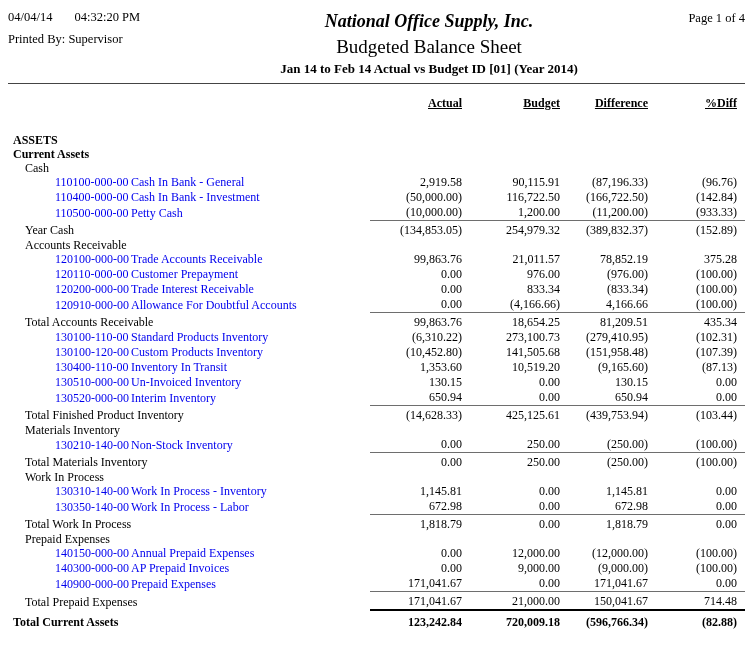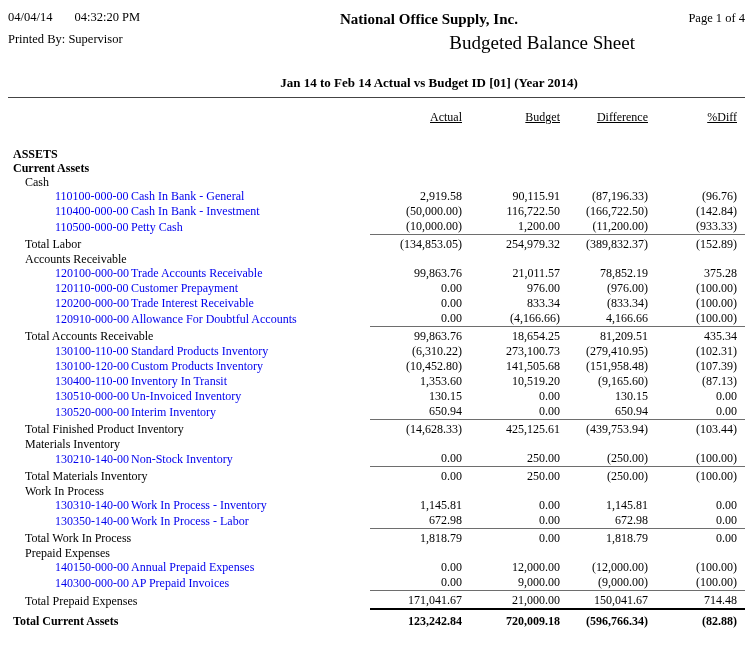--- a/index.html
+++ b/index.html
@@ -13,34 +13,34 @@
   .page { width:752px; height:648px; padding:10px 8px 0 8px; position:relative; }
 
   
   .rpt-header { display:flex; width:737px; }
   .hdr-left  { width:215px; }
   .hdr-center{ flex:1; text-align:center; }
   .hdr-right { width:110px; text-align:right; }
   .hdr-line1 { font-size:12.5px; }
   .hdr-time  { margin-left:22px; }
   .printed-by{ font-size:12.5px; margin-top:7px; }
-  .company   { font-size:15px; font-weight:bold; padding-top:1px; }
-  .rpt-title { font-size:19px; margin-top:4px;text-align:right; }
-  .rpt-sub   { font-size:13px; font-weight:bold; margin-top:21px; }
+  .company   { font-size:18px; font-weight:bold; padding-top:1px;font-style:italic; }
+  .rpt-title { font-size:19px; margin-top:4px; }
+  .rpt-sub   { font-size:13px; font-weight:bold; margin-top:3px; }
   .page-no   { font-size:12.5px; padding-top:1px;text-align:right; }
   .top-rule  { border-bottom:1px solid #444; margin-top:6px; width:737px; }
 
   
   table { border-collapse:collapse; table-layout:fixed; width:737px; margin-top:9px; }
   col.c-label { width:362px; }
   col.c-act   { width:92px; }
   col.c-bud   { width:98px; }
   col.c-dif   { width:88px; }
   col.c-pct   { width:97px; }
-  th { font-size:12px; font-weight:normal; text-align:right; vertical-align:bottom;
+  th { font-size:12px; font-weight:bold; text-align:right; vertical-align:bottom;
        padding:0 0 2px 0; }
   th span { text-decoration:underline; }
   th.last, td.last { padding-right:8px; }
   thead th { height:20px; }
   .spacer-row td { height:20px; }
 
   td { font-size:12px; text-align:right; vertical-align:bottom; line-height:15px; padding:0; }
   td.label { text-align:left; white-space:nowrap; overflow:hidden; }
 
   tr.section1 td { font-weight:bold; padding-left:5px; line-height:14px; }
@@ -125,21 +125,21 @@
           <td class="val last">(142.84)</td>
         </tr>
         <tr class="account">
           <td class="label"><span class="acct-num">110500-000-00</span><span class="acct-name">Petty Cash</span></td>
           <td class="val">(10,000.00)</td>
           <td class="val">1,200.00</td>
           <td class="val">(11,200.00)</td>
           <td class="val last">(933.33)</td>
         </tr>
         <tr class="total">
-          <td class="label">Total Labor</td>
+          <td class="label">Year Cash</td>
           <td class="val">(134,853.05)</td>
           <td class="val">254,979.32</td>
           <td class="val">(389,832.37)</td>
           <td class="val last">(152.89)</td>
         </tr>
         <tr class="section2">
           <td colspan="5" class="label">Accounts Receivable</td>
         </tr>
         <tr class="account">
           <td class="label"><span class="acct-num">120100-000-00</span><span class="acct-name">Trade Accounts Receivable</span></td>
@@ -268,20 +268,27 @@
           <td class="val">12,000.00</td>
           <td class="val">(12,000.00)</td>
           <td class="val last">(100.00)</td>
         </tr>
         <tr class="account">
           <td class="label"><span class="acct-num">140300-000-00</span><span class="acct-name">AP Prepaid Invoices</span></td>
           <td class="val">0.00</td>
           <td class="val">9,000.00</td>
           <td class="val">(9,000.00)</td>
           <td class="val last">(100.00)</td>
+        </tr>
+        <tr class="account">
+          <td class="label"><span class="acct-num">140900-000-00</span><span class="acct-name">Prepaid Expenses</span></td>
+          <td class="val">171,041.67</td>
+          <td class="val">0.00</td>
+          <td class="val">171,041.67</td>
+          <td class="val last">0.00</td>
         </tr>
         <tr class="total">
           <td class="label">Total Prepaid Expenses</td>
           <td class="val">171,041.67</td>
           <td class="val">21,000.00</td>
           <td class="val">150,041.67</td>
           <td class="val last">714.48</td>
         </tr>
         <tr class="grand">
           <td class="label">Total Current Assets</td>

